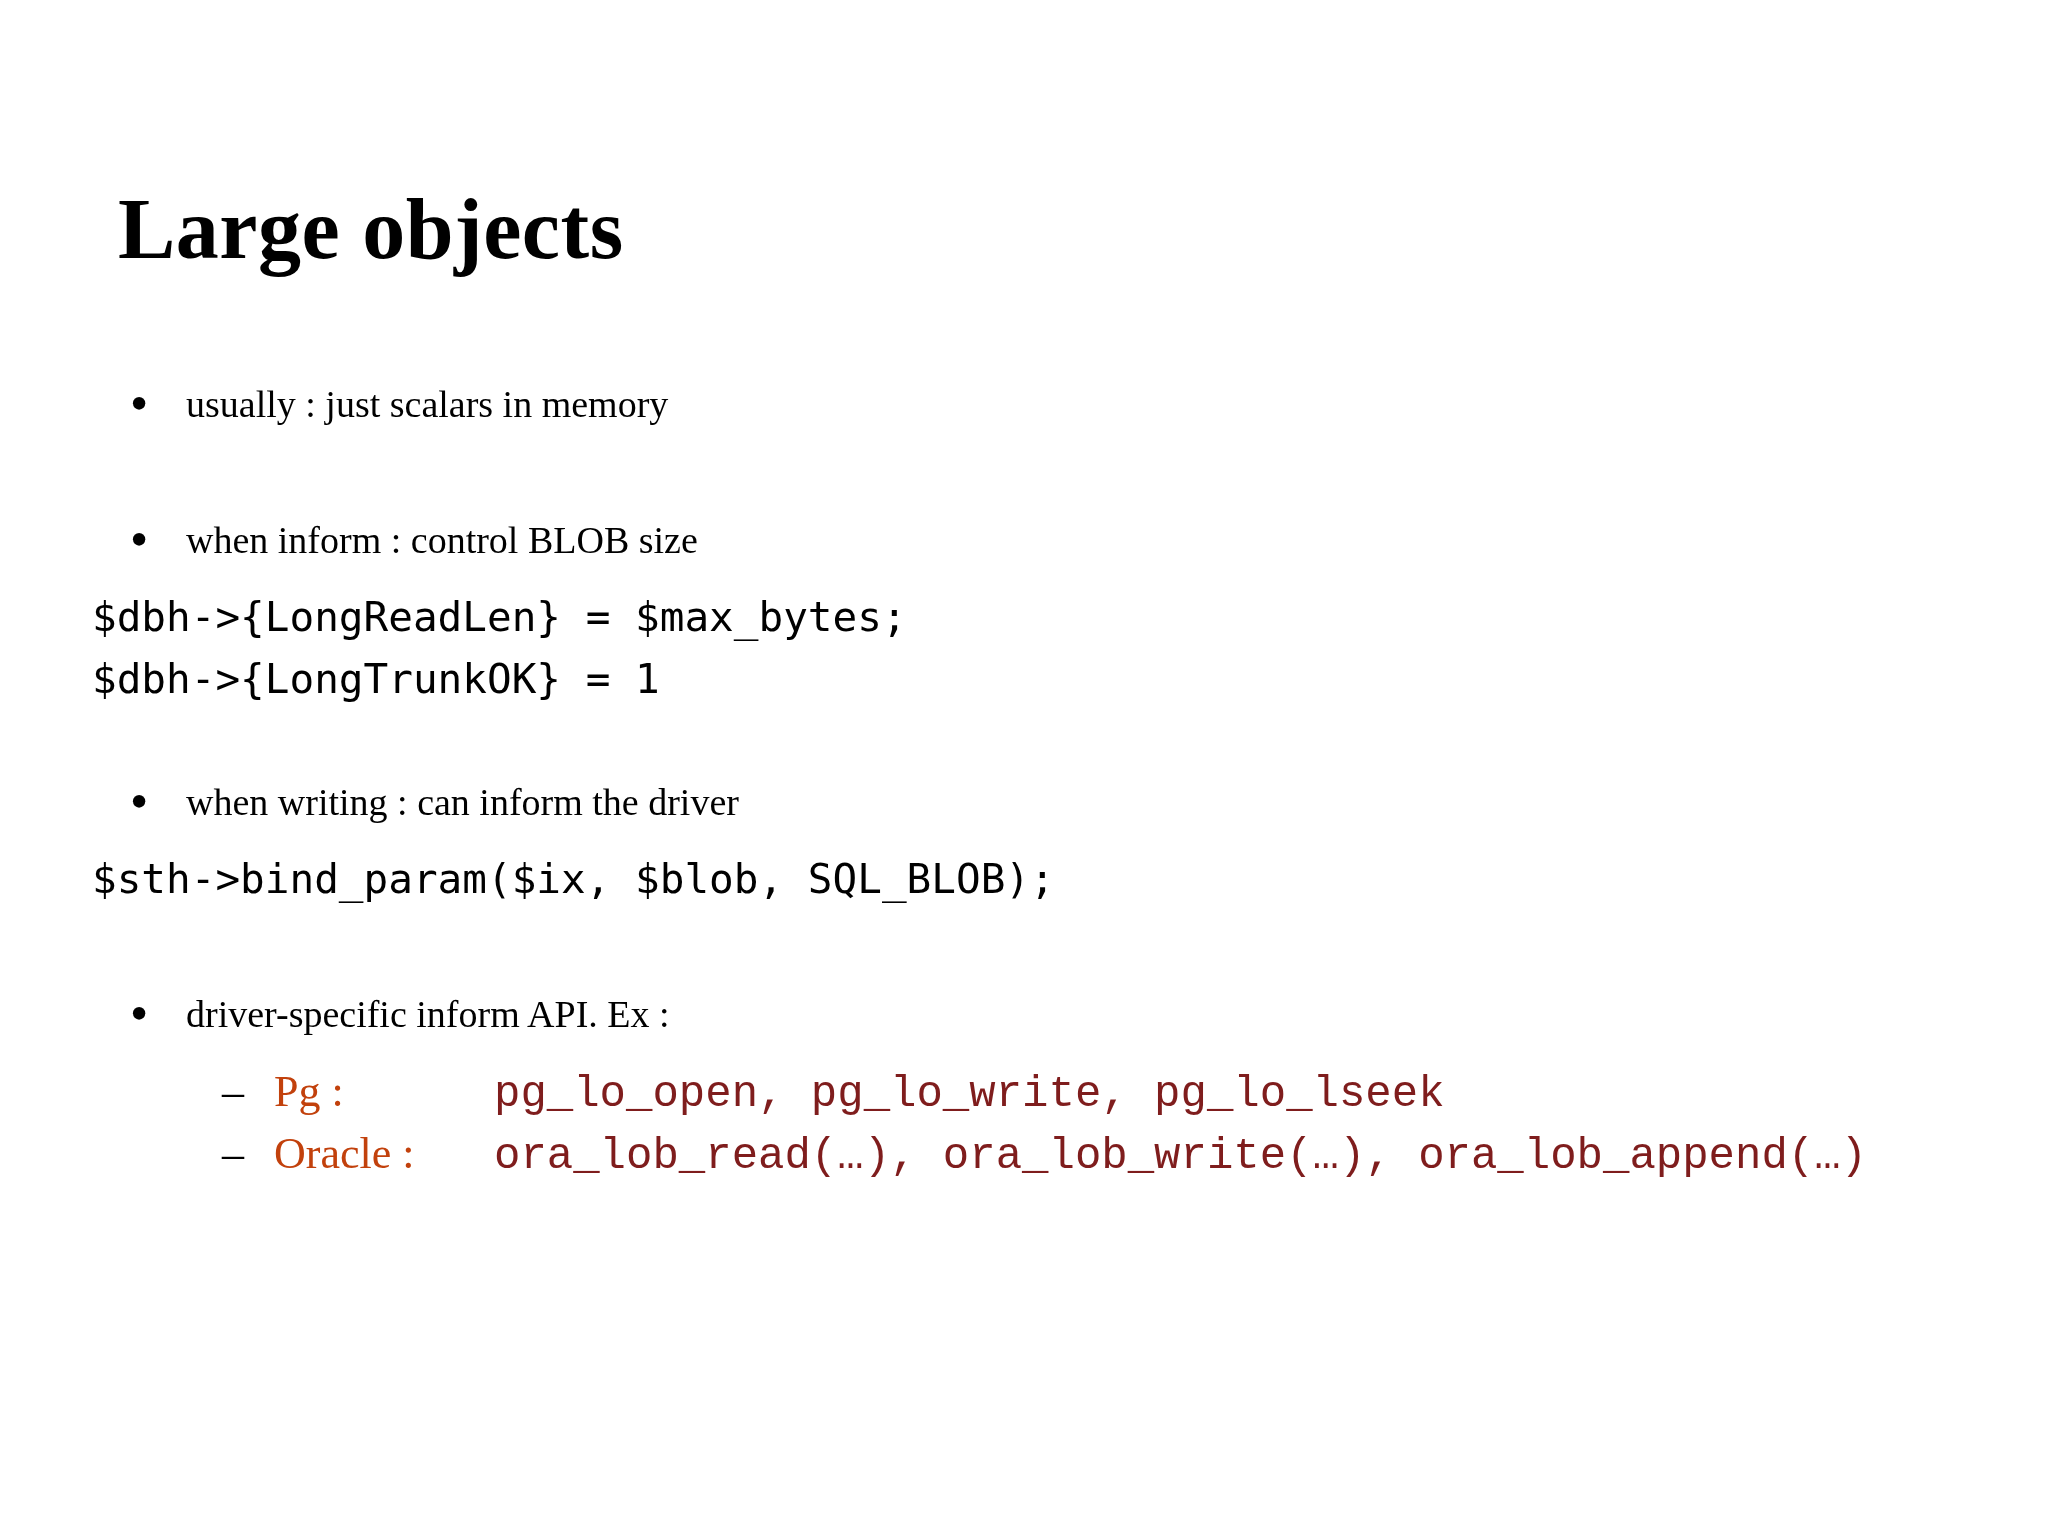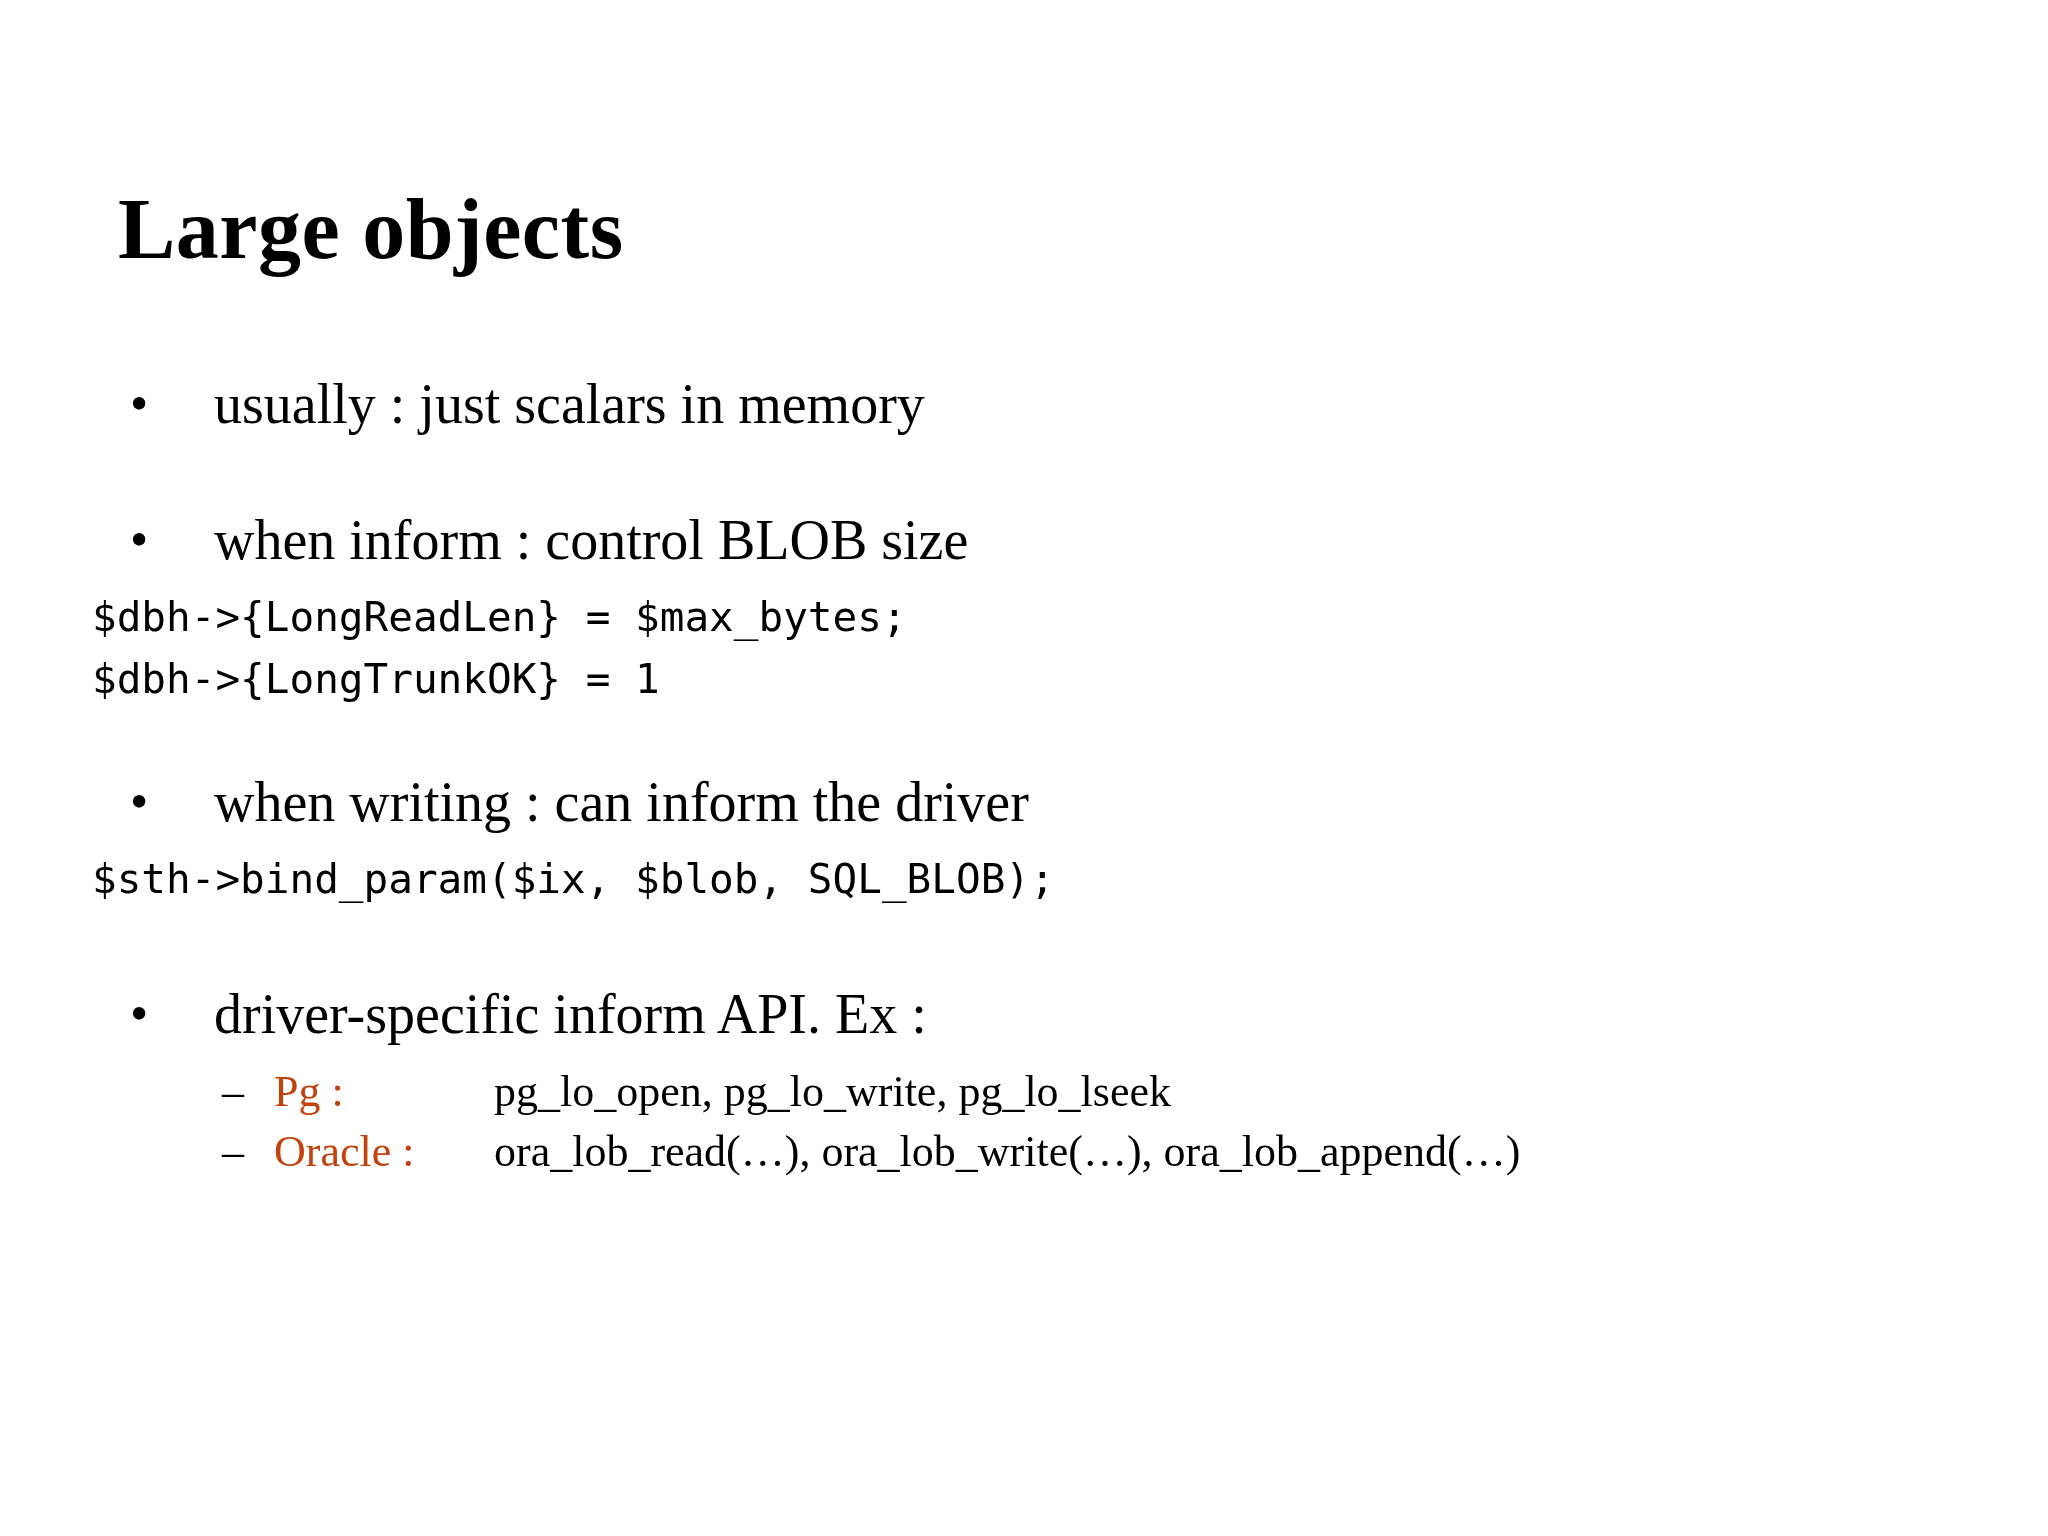--- a/index.html
+++ b/index.html
@@ -60,25 +60,24 @@
     flex: 0 0 auto;
     width: 56px;
     font-size: 52px;
     line-height: 64px;
     color: #000000;
     text-align: left;
   }
 
   .bullet-text {
     flex: 1 1 auto;
-    font-size: 56px;
+    font-size: 38px;
     line-height: 64px;
     color: #000000;
     white-space: nowrap;
-    margin-left: 28px;
   }
 
   
   .code-block {
     padding-left: 92px;
     margin-top: 14px;
   }
 
   .code-line {
     font-family: "DejaVu Sans Mono", "Liberation Mono", monospace;
@@ -110,21 +109,22 @@
   }
 
   .sub-label {
     flex: 0 0 auto;
     width: 220px;
     color: #c2410c;
   }
 
   .sub-value {
     flex: 1 1 auto;
-    color: #000000;
+    color: #7f1d1d;
+    font-family: Liberation Mono, monospace;
   }
 
   .gap-lg { height: 72px; }
   .gap-md { height: 60px; }
 </style>
 </head>
 <body>
 
 <div class="slide">
 

